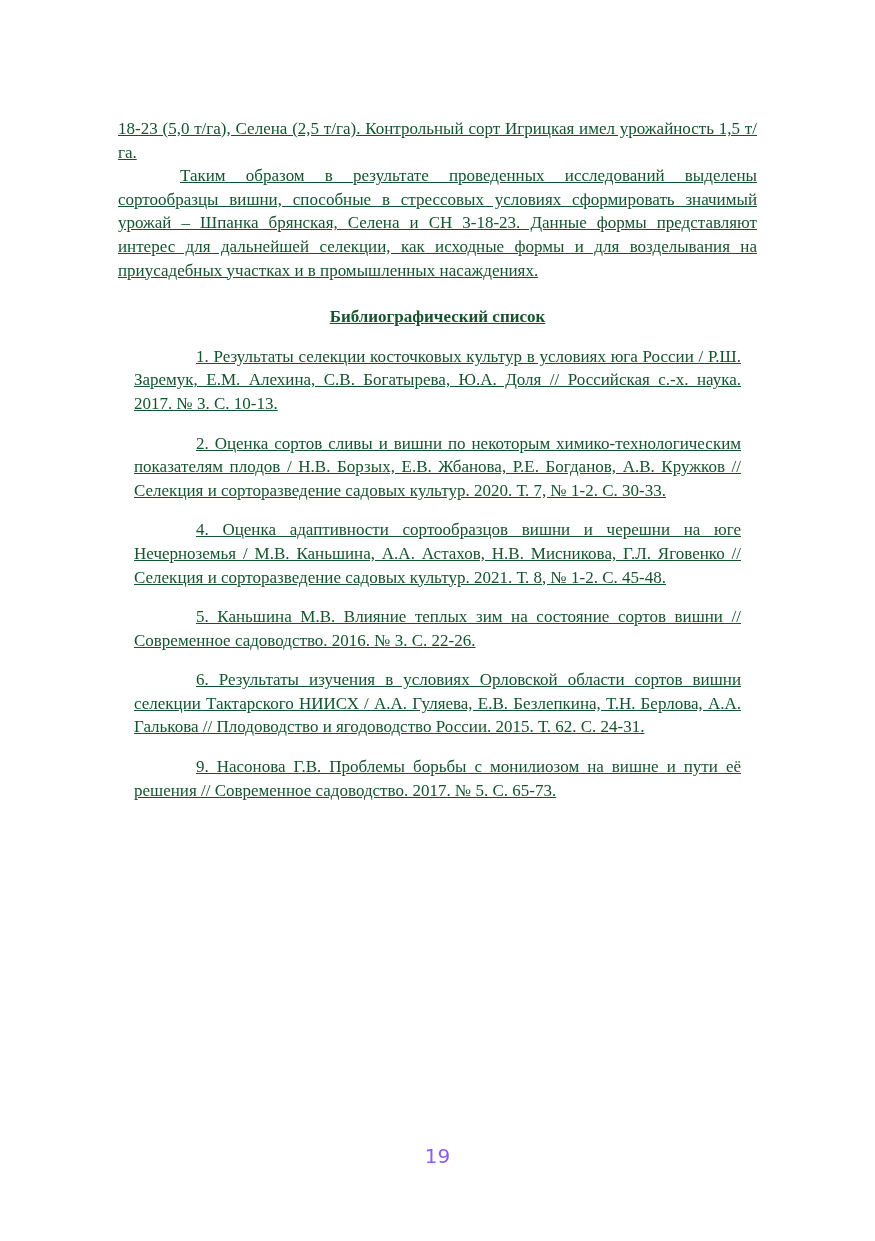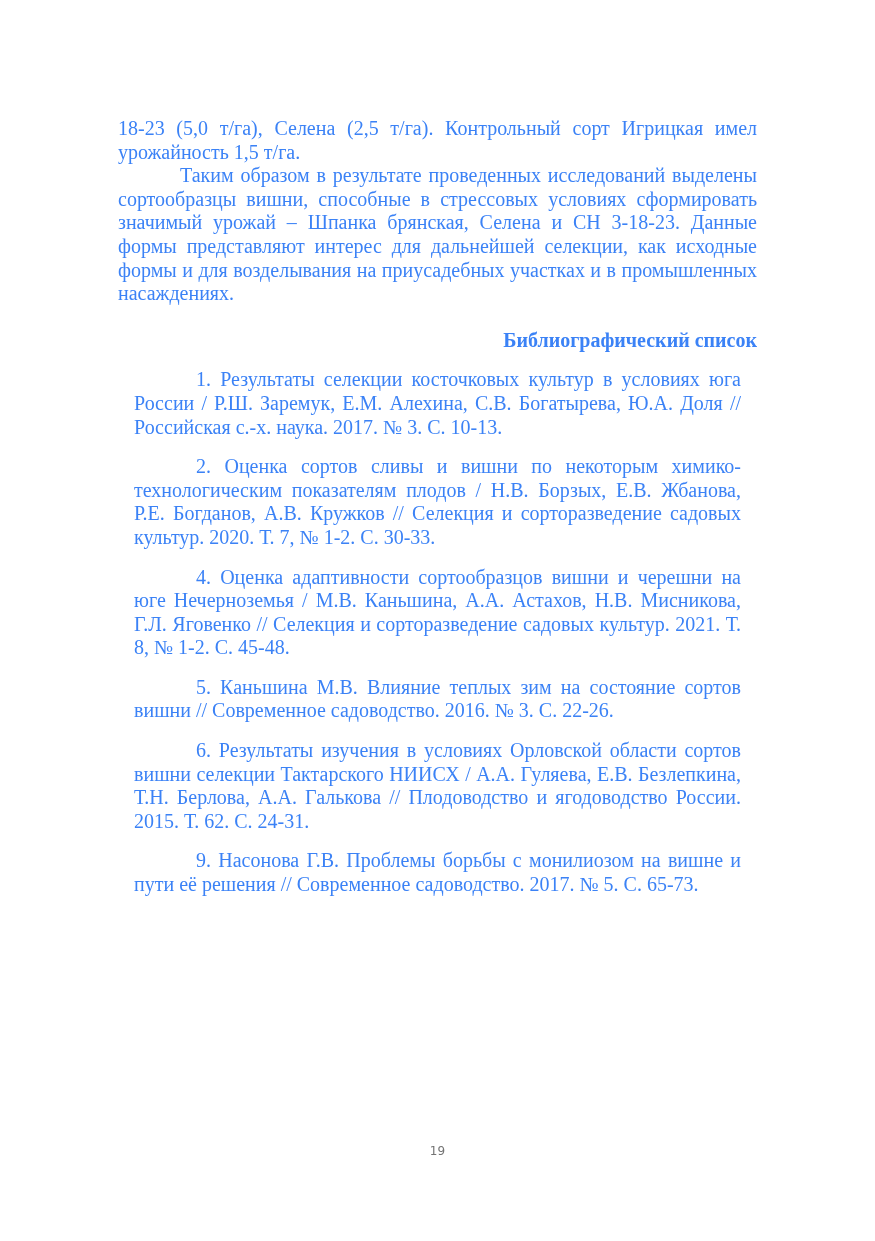--- a/index.html
+++ b/index.html
@@ -1,30 +1,30 @@
 <!DOCTYPE html>
 <html><head>
 <meta charset="utf-8">
 <style>
   html, body { margin: 0; padding: 0; background: #ffffff; }
   body { width: 875px; height: 1241px; position: relative; overflow: hidden; }
   .page {
     position: absolute; left: 118px; top: 117px; width: 639px;
     font-family: "Liberation Serif", "DejaVu Serif", serif;
-    font-size: 20px; line-height: 23.6px; color: #3b82f6;
+    font-size: 17px; line-height: 23.6px; color: #14532d; text-decoration: underline;
   }
   .p { margin: 0; text-align: justify; text-align-last: left; }
   .indent { text-indent: 62px; }
   .heading {
-    margin: 23px 0 0 0; text-align: right; font-weight: bold;
+    margin: 23px 0 0 0; text-align: center; font-weight: bold;
   }
   .ref { margin: 16px; text-align: justify; text-indent: 62px; }
   .page-number {
     position: absolute; left: 0; width: 875px; top: 1144px; text-align: center;
-    font-family: "DejaVu Sans", "Liberation Sans", sans-serif; font-size: 12px; color: #737373;
+    font-family: "DejaVu Sans", "Liberation Sans", sans-serif; font-size: 20px; color: #8b5cf6;
   }
 </style>
 </head>
 <body>
 
 <div class="page">
   <p class="p">18-23 (5,0 т/га), Селена (2,5 т/га). Контрольный сорт Игрицкая имел урожайность 1,5 т/га.</p>
   <p class="p indent">Таким образом в результате проведенных исследований выделены сортообразцы вишни, способные в стрессовых условиях сформировать значимый урожай – Шпанка брянская, Селена и СН 3-18-23. Данные формы представляют интерес для дальнейшей селекции, как исходные формы и для возделывания на приусадебных участках и в промышленных насаждениях.</p>
 
   <div class="heading">Библиографический список</div>

